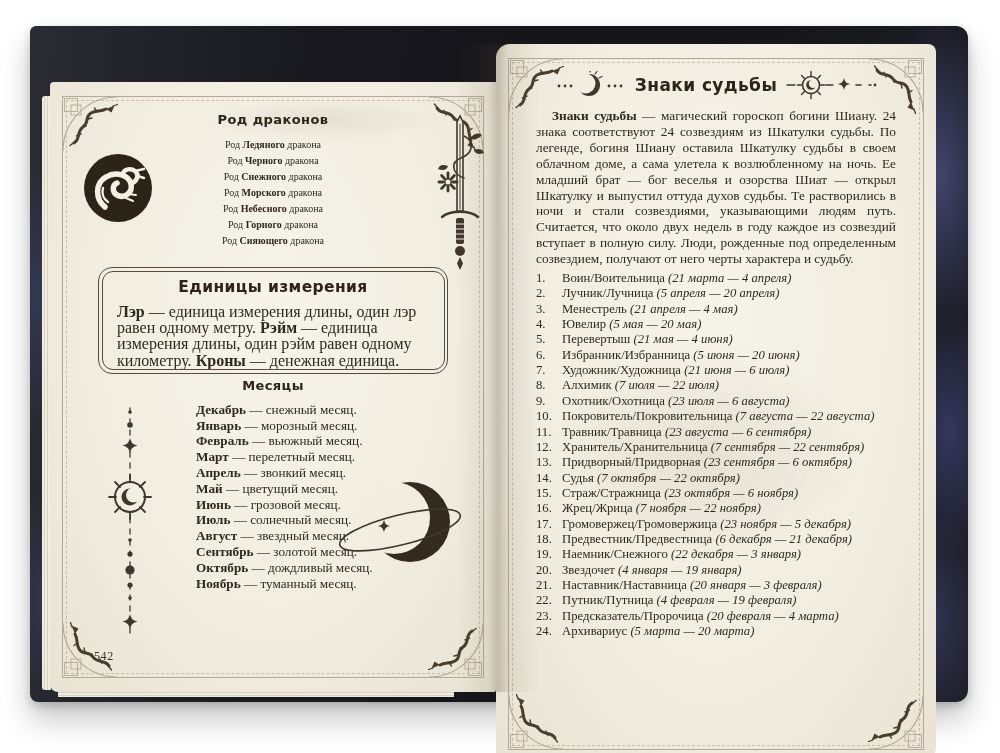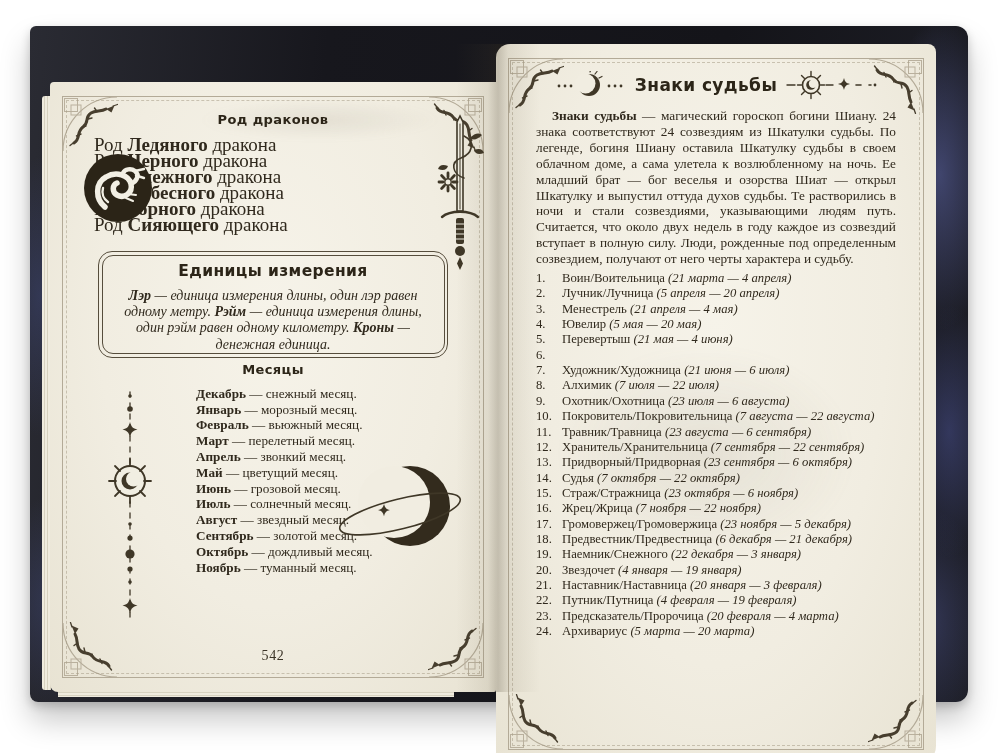--- a/index.html
+++ b/index.html
@@ -30,32 +30,32 @@
   .c-tl{left:-1px;top:-1px;}
   .c-tr{right:-1px;top:-1px;transform:rotate(90deg);}
   .c-br{right:-1px;bottom:-1px;transform:rotate(180deg);}
   .c-bl{left:-1px;bottom:-1px;transform:rotate(270deg);}
   .content{position:absolute;inset:26px 44px 28px 44px;}
   .page-right .content{inset:26px 40px 26px 40px;}
   h2.display{margin:0;text-align:center;font-family:"DejaVu Sans","Liberation Sans",sans-serif;
         font-weight:700;font-size:13px;letter-spacing:.4px;color:#2c2518;}
   
   .clans{position:relative;margin-top:4px;}
-  .clan-rows{margin-top:10px;font-size:19px;line-height:16px;}
+  .clan-rows{margin-top:10px;text-align:center;font-size:10px;line-height:16px;}
   .dragon-emblem{position:absolute;left:-14px;top:38px;}
   .sword-deco{position:absolute;right:-34px;top:2px;}
   .units-box{position:relative;margin:18px 4px 0;border:1.4px solid #564d3c;border-radius:14px;padding:10px 14px 4px;}
   .units-box::after{content:"";position:absolute;inset:2.5px;border:1px solid #564d3c;border-radius:11px;pointer-events:none;}
-  .unit-entries{width:312px;margin:8px auto 0;text-align:center;font-size:14px;line-height:16.2px;font-style:italic;}
+  .unit-entries{width:312px;margin:8px auto 0;text-align:left;font-size:16px;line-height:16.2px;}
   .months{margin-top:4px;}
   .months-wrap{position:relative;display:flex;margin-top:9px;}
   .celestial{margin-left:14px;flex:none;}
   .months-list{margin-left:44px;font-size:13.2px;line-height:15.8px;white-space:nowrap;}
   .crescent-orbit{position:absolute;right:-18px;top:58px;}
-  .pagenum{position:absolute;left:0;right:0;bottom:0;text-align:center;font-size:14px;letter-spacing:.6px;color:#3a3326;}
+  .pagenum{position:absolute;left:0;right:0;bottom:0;text-align:left;font-size:12px;letter-spacing:.6px;color:#3a3326;}
   
   .sign-header{display:flex;align-items:center;justify-content:center;gap:9px;}
   .sign-header h2{font-size:17px;}
   .deco{display:inline-flex;align-items:center;}
   .intro{margin:8px 0 0;text-align:justify;text-indent:16px;font-size:13.3px;line-height:15.9px;}
   .sign-list{margin-top:4px;font-size:12.7px;line-height:15.35px;}
   .sign-row{display:flex;}
   .sign-row .num{flex:none;min-width:26px;}
   .sign-row i{font-style:italic;}
   .smudge{position:absolute;pointer-events:none;filter:blur(3px);
@@ -157,20 +157,21 @@
         </span>
         <div class="clan-rows">
 
             <div class="clan-row"><span>Род</span> <b>Ледяного</b> <span>дракона</span></div>
 
             <div class="clan-row"><span>Род</span> <b>Черного</b> <span>дракона</span></div>
 
 
             <div class="clan-row"><span>Род</span> <b>Снежного</b> <span>дракона</span></div>
 
+            <div class="clan-row"><span>Род</span> <b>Морского</b> <span>дракона</span></div>
 
             <div class="clan-row"><span>Род</span> <b>Небесного</b> <span>дракона</span></div>
 
             <div class="clan-row"><span>Род</span> <b>Горного</b> <span>дракона</span></div>
 
             <div class="clan-row"><span>Род</span> <b>Сияющего</b> <span>дракона</span></div>
           </div>
       </section>
 
       <section class="units-box">
@@ -371,20 +372,21 @@
             <span class="sign-text"><span>Ювелир</span> <i>(5 мая — 20 мая)</i></span>
           </div>
 
           <div class="sign-row">
             <span class="num">5.</span>
             <span class="sign-text"><span>Перевертыш</span> <i>(21 мая — 4 июня)</i></span>
           </div>
 
           <div class="sign-row">
             <span class="num">6.</span>
+            <span class="sign-text"><span>Избранник/Избранница</span> <i>(5 июня — 20 июня)</i></span>
           </div>
 
           <div class="sign-row">
             <span class="num">7.</span>
             <span class="sign-text"><span>Художник/Художница</span> <i>(21 июня — 6 июля)</i></span>
           </div>
 
           <div class="sign-row">
             <span class="num">8.</span>
             <span class="sign-text"><span>Алхимик</span> <i>(7 июля — 22 июля)</i></span>

